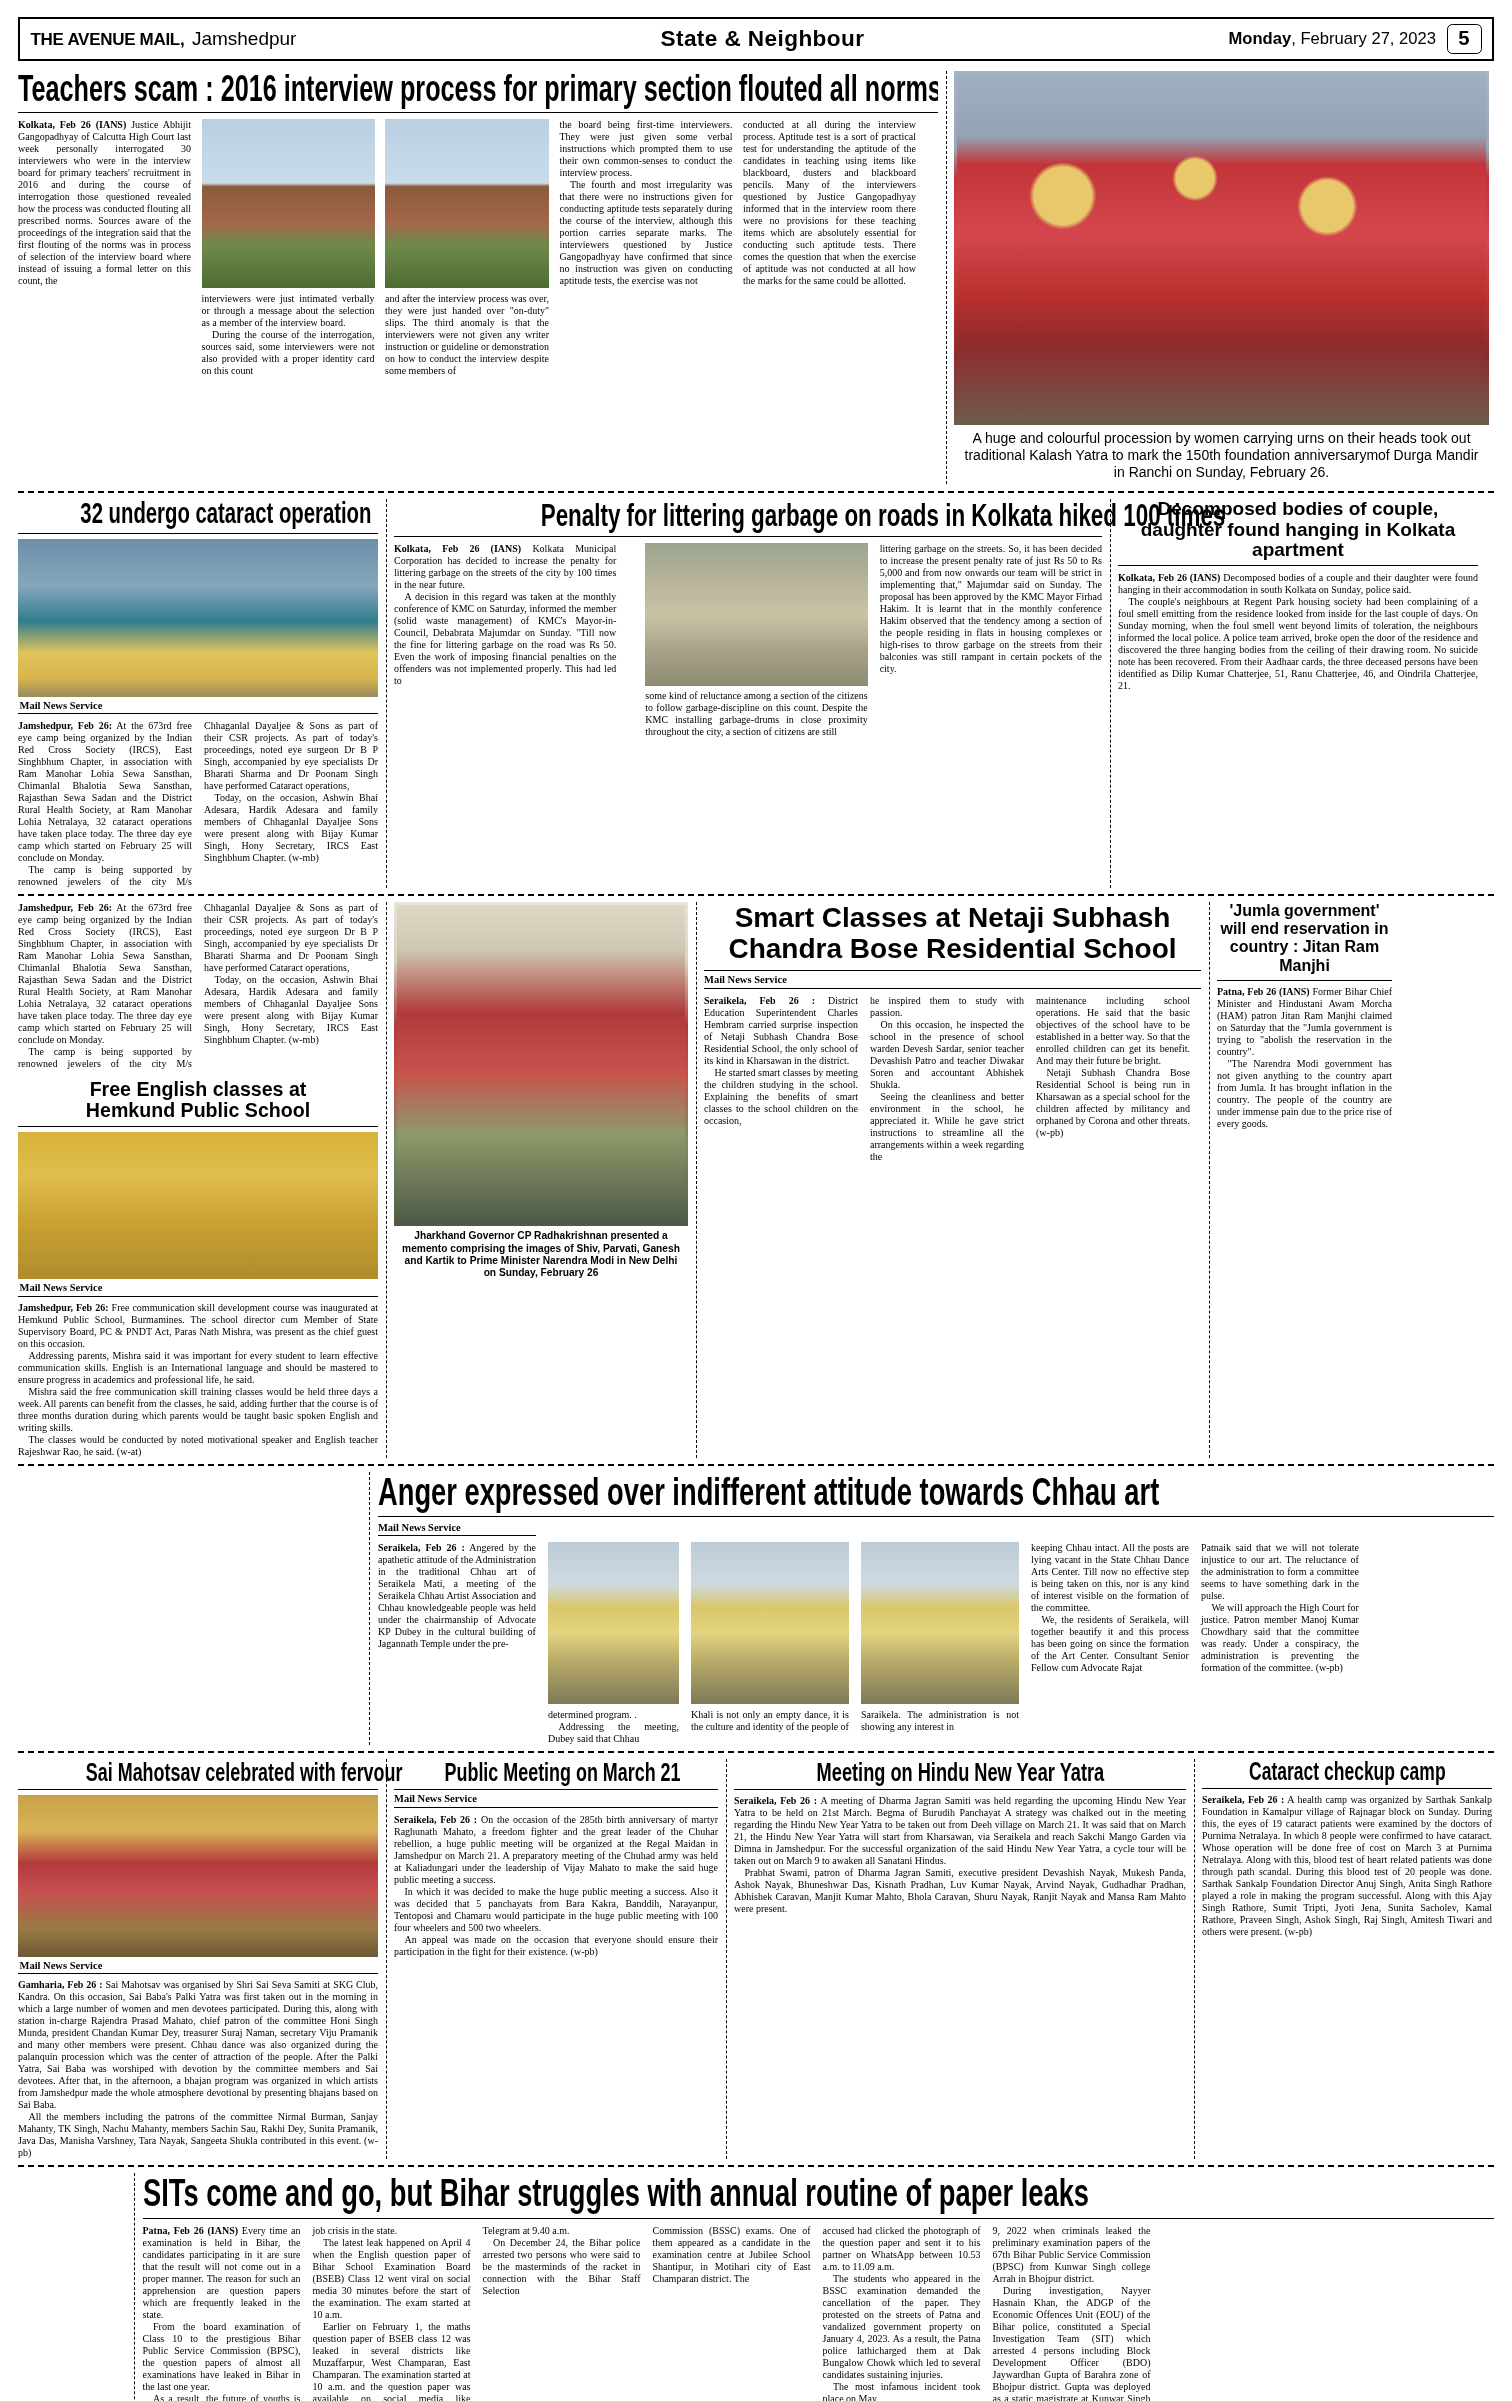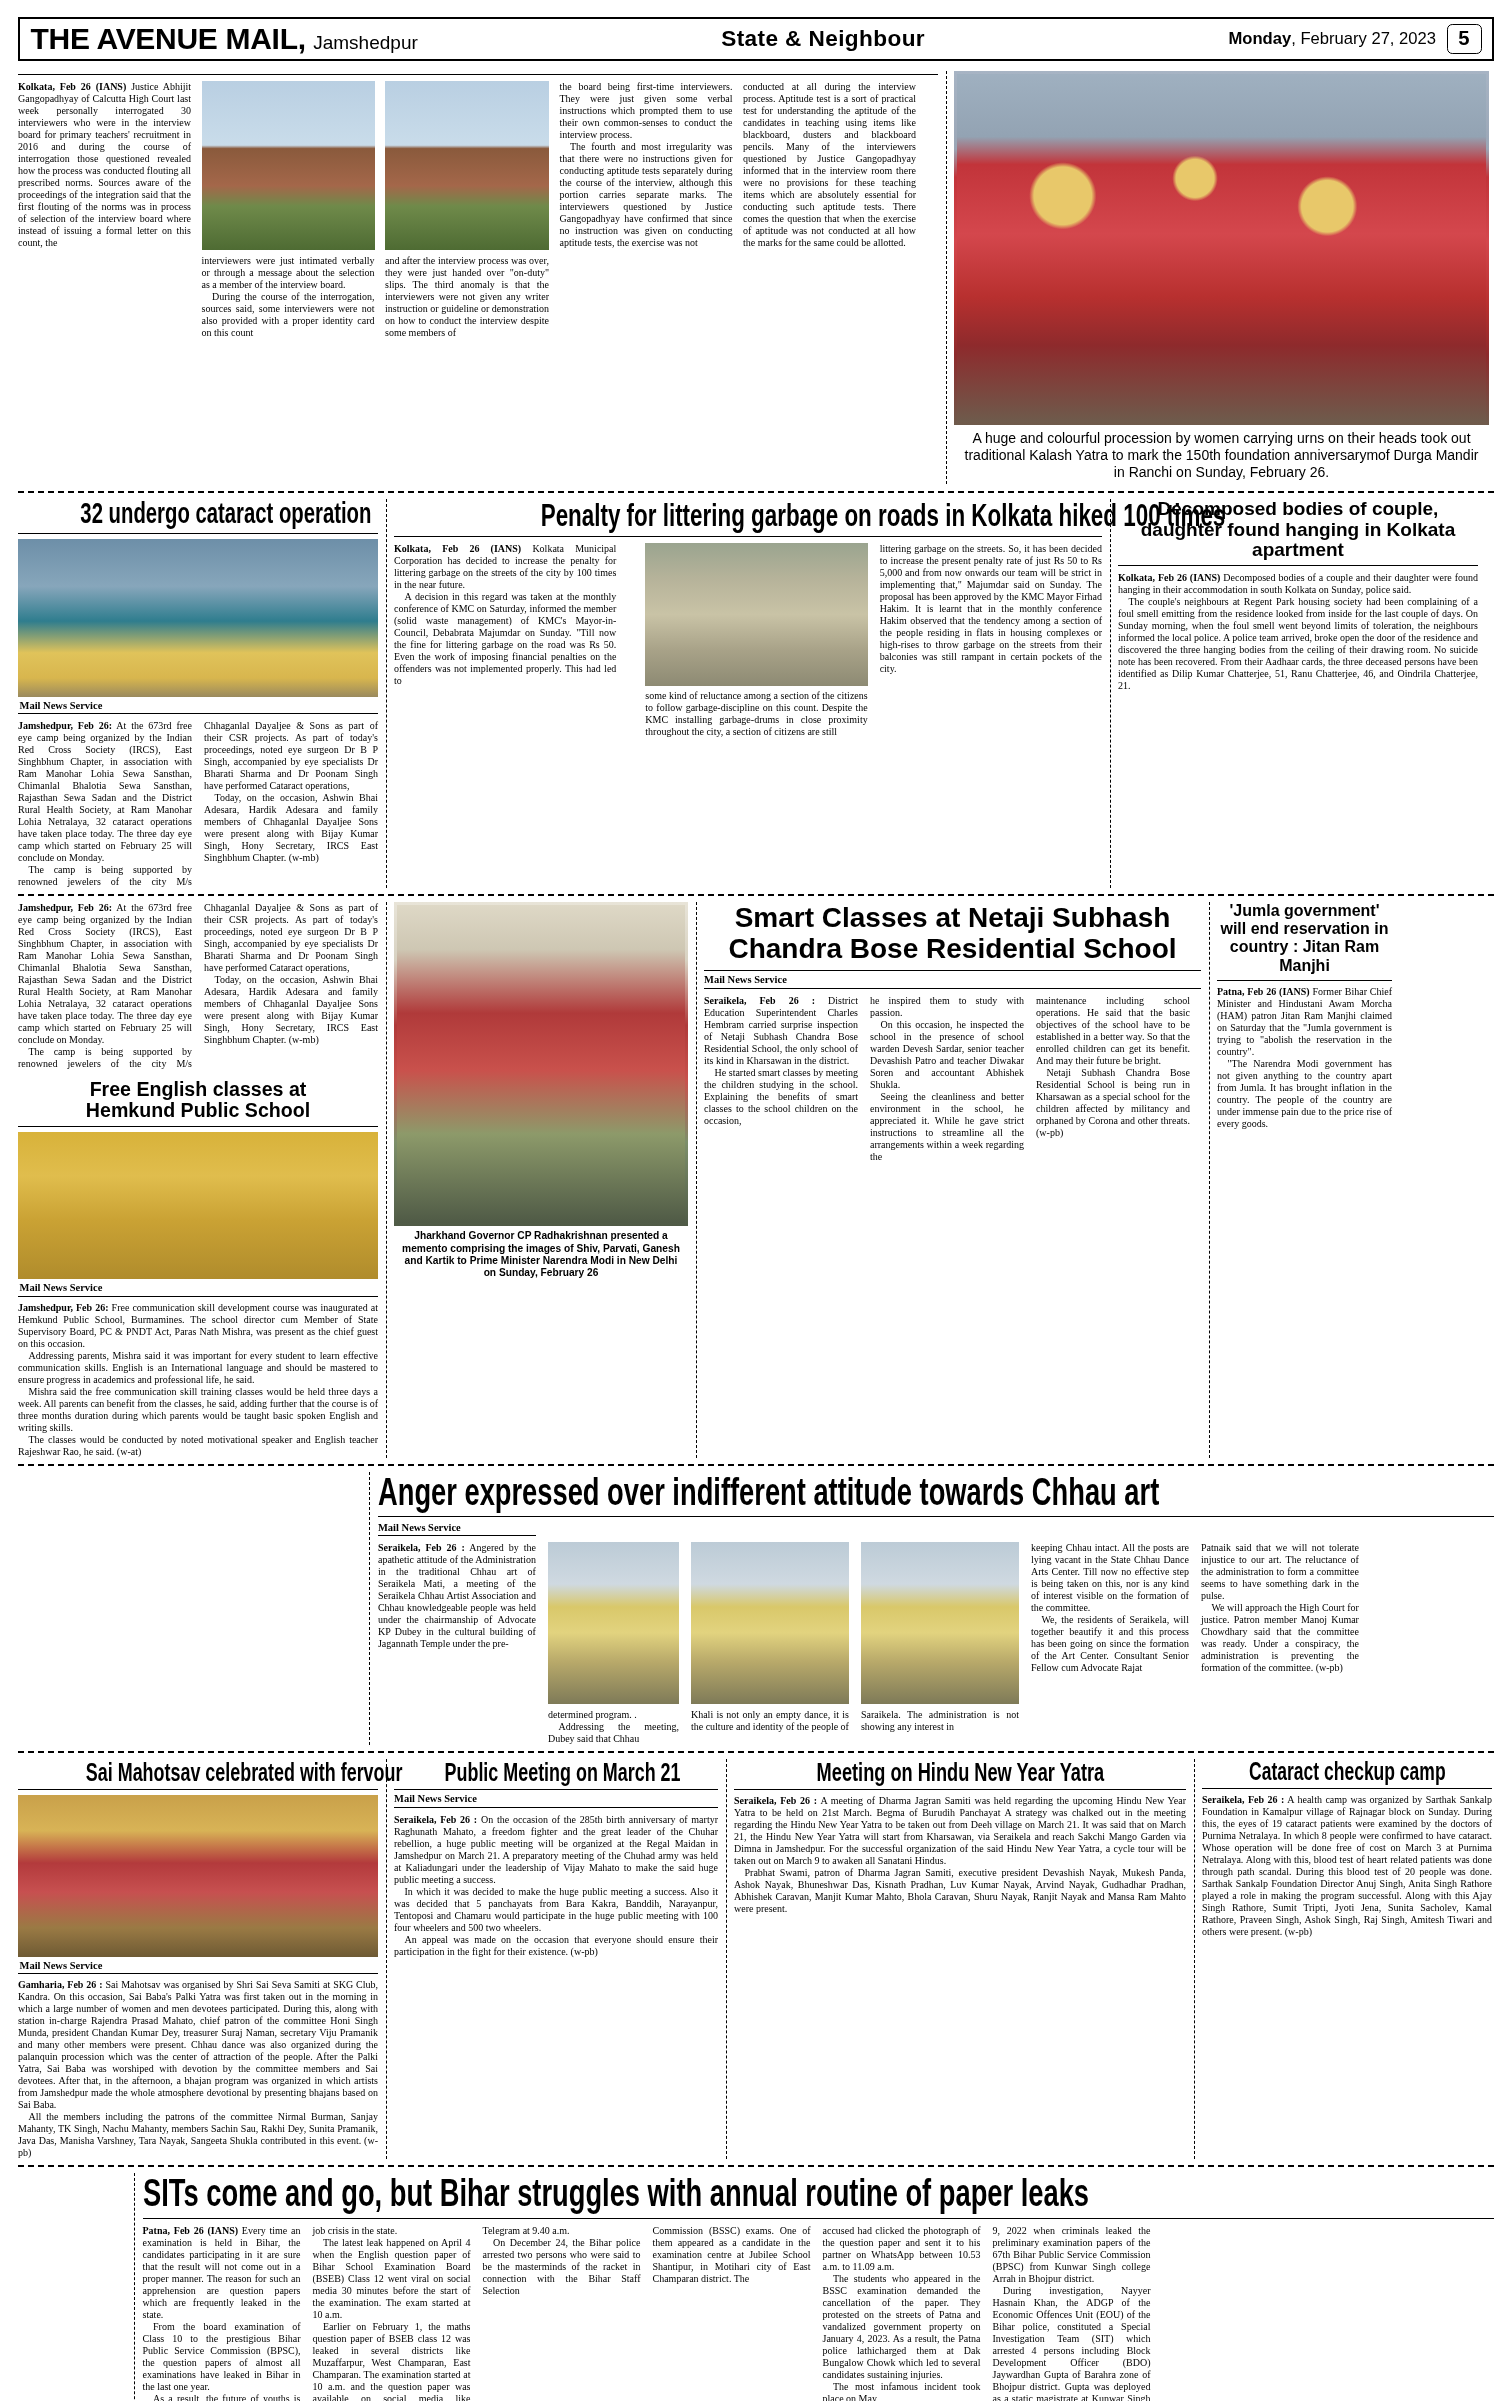--- a/index.html
+++ b/index.html
@@ -12,21 +12,21 @@
     overflow:hidden;
   }
   .page { width:1512px; height:2401px; padding:16.6px 18px 7.5px 18px; position:relative; }
 
   
   .masthead{
     border:2.3px solid #000; height:44px; display:flex; align-items:center;
     padding:0 10.5px; margin-bottom:10.5px;
   }
   .mh-left{ flex:0 0 auto; display:flex; align-items:baseline; gap:7.5px; }
-  .mh-title{ font-family:"Liberation Sans", sans-serif; font-weight:bold; font-size:30px; letter-spacing:-0.3px;}
+  .mh-title{ font-family:"Liberation Sans", sans-serif; font-weight:bold; font-size:17px; letter-spacing:-0.3px;}
   .mh-city{ font-family:"Liberation Sans", sans-serif; font-size:19px; }
   .mh-center{ flex:1 1 auto; text-align:center; font-family:"Liberation Sans", sans-serif;
               font-weight:bold; font-size:22.6px; letter-spacing:0.4px; }
   .mh-right{ flex:0 0 auto; display:flex; align-items:center; gap:10.5px; }
   .mh-date{ font-family:"Liberation Sans", sans-serif; font-size:16.6px; }
   .mh-date b{ font-weight:bold; }
   .mh-pageno{ border:1.5px solid #000; border-radius:5.3px; width:35px; height:30px;
               display:flex; align-items:center; justify-content:center;
               font-family:"Liberation Sans", sans-serif; font-weight:bold; font-size:20.3px; }
 
@@ -79,20 +79,23 @@
     </div>
     <div class="mh-center">State &amp; Neighbour</div>
     <div class="mh-right">
       <div class="mh-date"><b>Monday</b><span>, February 27, 2023</span></div>
       <div class="mh-pageno">5</div>
     </div>
   </div>
 
   <div style="display:flex; gap:0;">
     <div style="width:920px;">
+      <div class="hl" style="font-size:31px; text-align:left; height:38px; overflow:hidden;">
+        <span class="hl-cond" style="display:inline-block; transform-origin:left center; font-size:36px;">Teachers scam : 2016 interview process for primary section flouted all norms</span>
+      </div>
       <div class="rule-solid" style="margin:3px 0 6px 0; border-top:1.5px solid #000;"></div>
 
       <div style="display:flex; gap:10.5px;">
         <div style="width:173px;">
           <div class="body-txt">
               <p class="first"><span class="dl">Kolkata, Feb 26 (IANS)</span> Justice Abhijit Gangopadhyay of Calcutta High Court last week personally interrogated 30 interviewers who were in the interview board for primary teachers' recruitment in 2016 and during the course of interrogation those questioned revealed how the process was conducted flouting all prescribed norms. Sources aware of the proceedings of the integration said that the first flouting of the norms was in process of selection of the interview board where instead of issuing a formal letter on this count, the</p>
             </div>
         </div>
         <div style="width:173px;">
           <div class="photo ph-court" style="height:169px; margin-bottom:4.5px;"></div>

